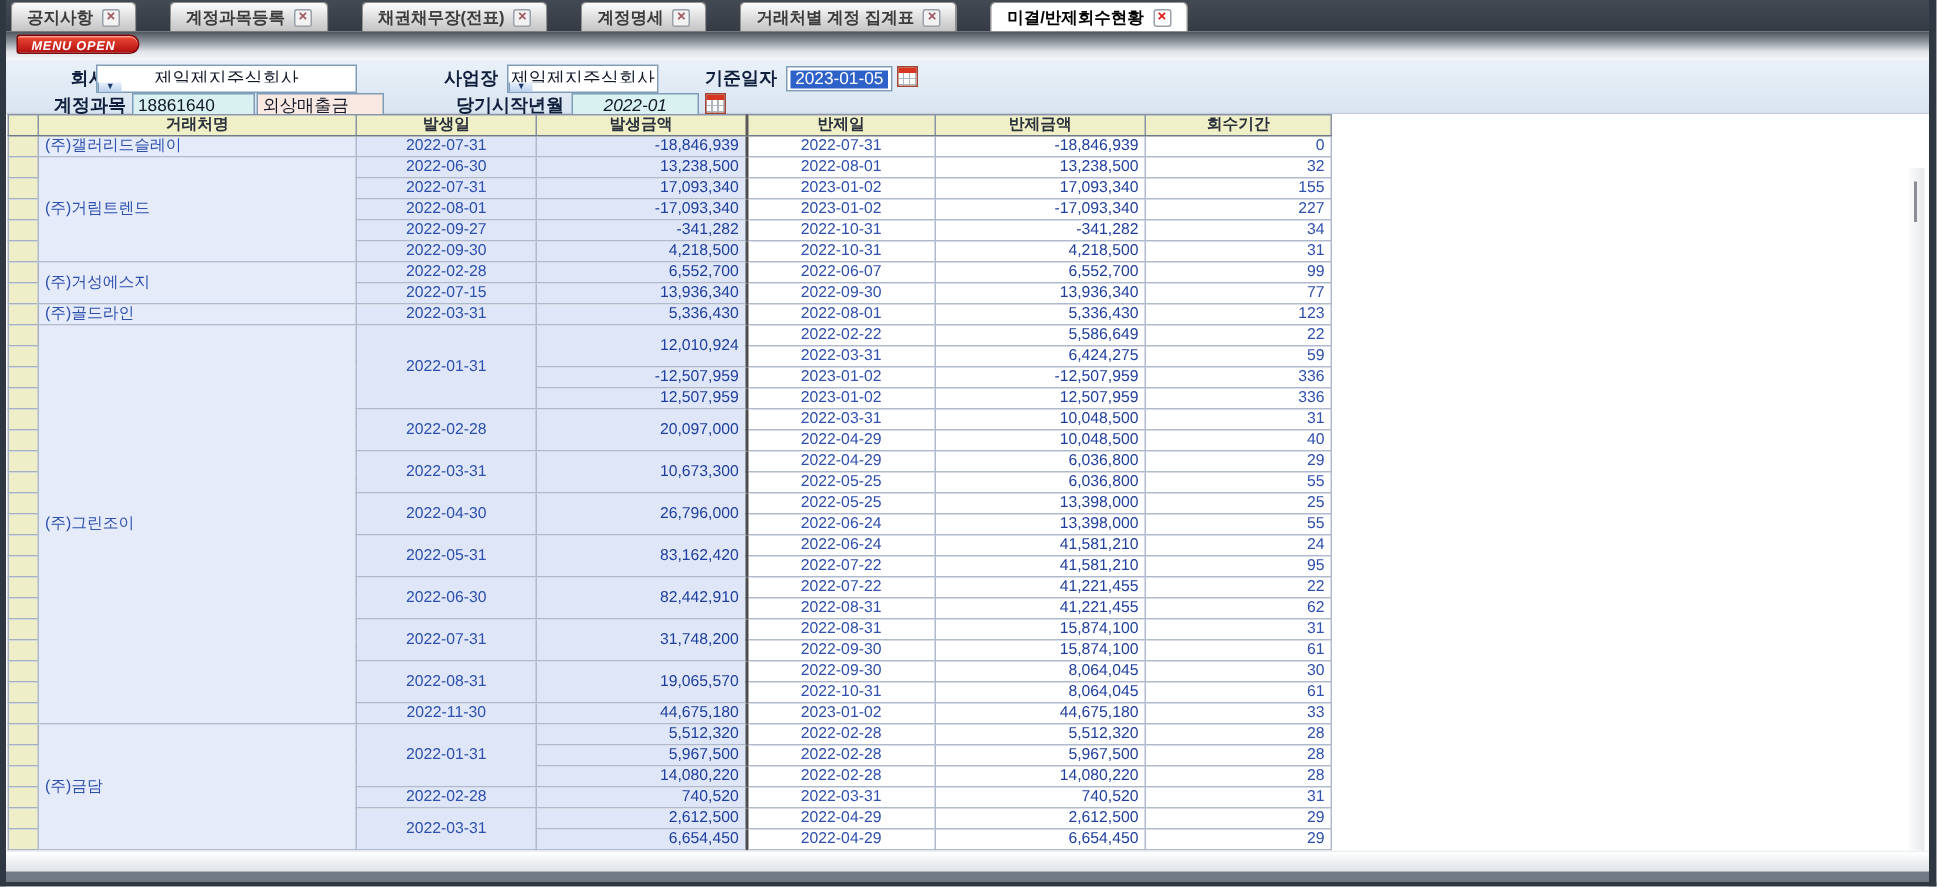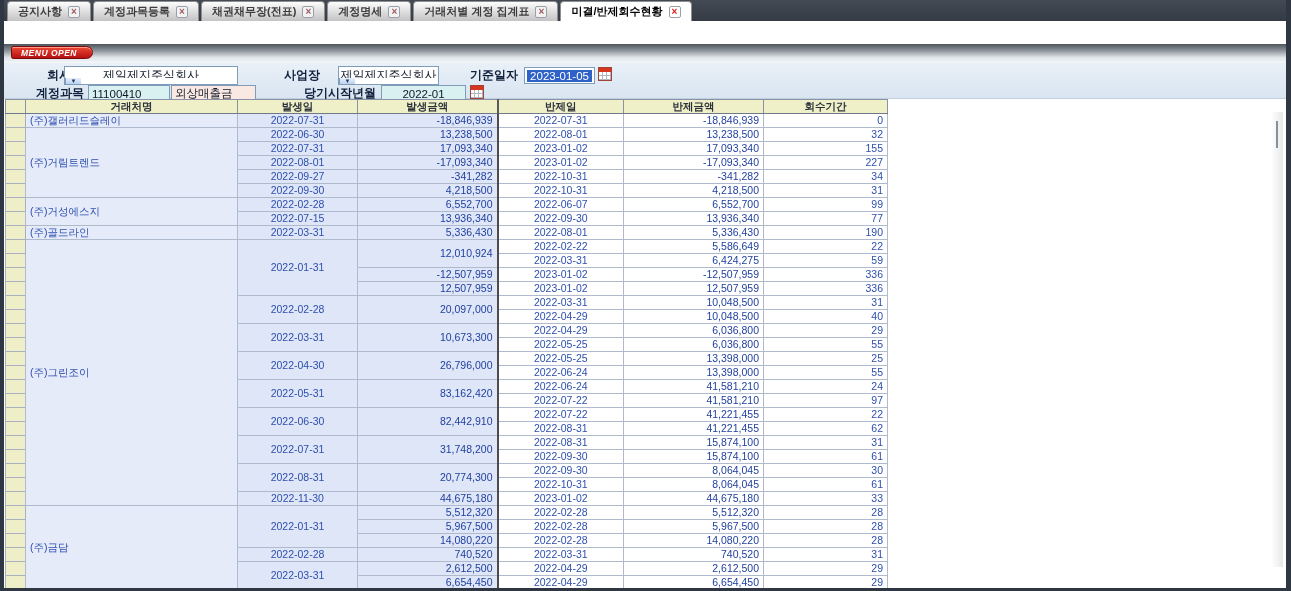--- a/index.html
+++ b/index.html
@@ -6,40 +6,39 @@
   *{box-sizing:border-box;}
   .window{
     position:relative;width:1291px;height:591px;overflow:hidden;
     font-family:"Liberation Sans",sans-serif;
     background:#ffffff;
     border-left:4px solid #2f3742;border-right:5px solid #2f3742;border-bottom:3px solid #2f3742;
   }
   
   .tabbar{
     height:21px;background:linear-gradient(#434a54,#343b44);
-    display:flex;align-items:stretch;padding:1px 0 0 3px;
+    display:flex;align-items:stretch;padding:1px 0 0 3px;gap:20px;
   }
   .tab{
     display:flex;align-items:center;gap:6px;padding:0 10px;margin-right:2px;
     background:linear-gradient(#fdfdfd,#dcdcdc 55%,#c3c3c3);
     border:1px solid #8f8f8f;border-bottom:none;border-radius:4px 4px 0 0;
     font-size:11px;font-weight:bold;color:#3c3c3c;cursor:default;white-space:nowrap;
   }
   .tab.active{background:#ffffff;color:#000;}
   .tclose{
     width:12px;height:12px;line-height:10px;text-align:center;flex:0 0 auto;
     background:#f2f2f2;border:1px solid #9aa0aa;font-size:10px;font-weight:bold;
     color:#a05a62;border-radius:2px;
   }
   .tab.active .tclose{color:#e01818;background:#fff;}
   
   .menustrip{
     position:relative;height:19px;
     background:linear-gradient(#4e545c,#8d949b 35%,#dfe3e8 70%,#f5f7f9);
-    margin-top:23px;
   }
   .menu-open{
     position:absolute;left:7px;top:2px;height:13px;padding:0 15px 0 9px;
     display:flex;align-items:center;
     background:linear-gradient(#ee4a35,#b41011);
     border:1px solid #7c0a0c;border-radius:3px 9px 9px 3px;
     box-shadow:inset 0 1px 0 #ff9a8a;
     color:#fff;font-size:8.5px;font-weight:bold;font-style:italic;letter-spacing:.5px;white-space:nowrap;
   }
   
@@ -145,40 +144,40 @@
     <div class="menu-open">MENU OPEN</div>
   </div>
 
   <div class="filterband">
 
     <div class="flabel" style="left:13px;top:4px;width:54px;">회사</div>
     <div class="fselect" style="left:60px;top:3px;width:174px;">
       <span class="val">제일제지주식회사</span>
       <span class="dd-arrow">▼</span>
     </div>
-    <div class="flabel" style="left:258px;top:4px;width:58px;">사업장</div>
+    <div class="flabel" style="left:270px;top:4px;width:58px;">사업장</div>
     <div class="fselect" style="left:334px;top:3px;width:101px;">
       <span class="val">제일제지주식회사</span>
       <span class="dd-arrow">▼</span>
     </div>
     <div class="flabel" style="left:450px;top:4px;width:64px;">기준일자</div>
     <div class="finput center" style="left:520px;top:4px;width:71px;">
       <span class="sel-text">2023-01-05</span>
     </div>
     <div class="cal" style="left:594px;top:4px;"></div>
 
     <div class="flabel" style="left:2px;top:22px;width:78px;">계정과목</div>
     <div class="finput cyan" style="left:84px;top:22px;width:82px;">
-      <span>11100410</span>
+      <span>18861640</span>
     </div>
     <div class="finput pink" style="left:167px;top:22px;width:85px;">
       <span>외상매출금</span>
     </div>
     <div class="flabel" style="left:290px;top:22px;width:82px;">당기시작년월</div>
-    <div class="finput cyan center" style="left:377px;top:22px;width:85px;">
+    <div class="finput cyan center" style="left:377px;top:22px;width:85px;font-style:italic;">
       <span>2022-01</span>
     </div>
     <div class="cal" style="left:466px;top:22px;"></div>
   </div>
 
   <div class="tablewrap">
     <table class="grid">
       <colgroup>
         <col class="c-ind">
           <col class="c-name">
@@ -267,21 +266,21 @@
             <td class="ramt">13,936,340</td>
             <td class="per">77</td>
           </tr>
           <tr class="gstart">
             <td class="ind"></td>
             <td class="name" rowspan="1">(주)골드라인</td>
             <td class="odate" rowspan="1">2022-03-31</td>
             <td class="oamt" rowspan="1">5,336,430</td>
             <td class="rdate">2022-08-01</td>
             <td class="ramt">5,336,430</td>
-            <td class="per">190</td>
+            <td class="per">123</td>
           </tr>
           <tr class="gstart">
             <td class="ind"></td>
             <td class="name" rowspan="19">(주)그린조이</td>
             <td class="odate" rowspan="4">2022-01-31</td>
             <td class="oamt" rowspan="2">12,010,924</td>
             <td class="rdate">2022-02-22</td>
             <td class="ramt">5,586,649</td>
             <td class="per">22</td>
           </tr>
@@ -352,21 +351,21 @@
             <td class="odate" rowspan="2">2022-05-31</td>
             <td class="oamt" rowspan="2">83,162,420</td>
             <td class="rdate">2022-06-24</td>
             <td class="ramt">41,581,210</td>
             <td class="per">24</td>
           </tr>
           <tr>
             <td class="ind"></td>
             <td class="rdate">2022-07-22</td>
             <td class="ramt">41,581,210</td>
-            <td class="per">97</td>
+            <td class="per">95</td>
           </tr>
           <tr>
             <td class="ind"></td>
             <td class="odate" rowspan="2">2022-06-30</td>
             <td class="oamt" rowspan="2">82,442,910</td>
             <td class="rdate">2022-07-22</td>
             <td class="ramt">41,221,455</td>
             <td class="per">22</td>
           </tr>
           <tr>
@@ -385,21 +384,21 @@
           </tr>
           <tr>
             <td class="ind"></td>
             <td class="rdate">2022-09-30</td>
             <td class="ramt">15,874,100</td>
             <td class="per">61</td>
           </tr>
           <tr>
             <td class="ind"></td>
             <td class="odate" rowspan="2">2022-08-31</td>
-            <td class="oamt" rowspan="2">20,774,300</td>
+            <td class="oamt" rowspan="2">19,065,570</td>
             <td class="rdate">2022-09-30</td>
             <td class="ramt">8,064,045</td>
             <td class="per">30</td>
           </tr>
           <tr>
             <td class="ind"></td>
             <td class="rdate">2022-10-31</td>
             <td class="ramt">8,064,045</td>
             <td class="per">61</td>
           </tr>

